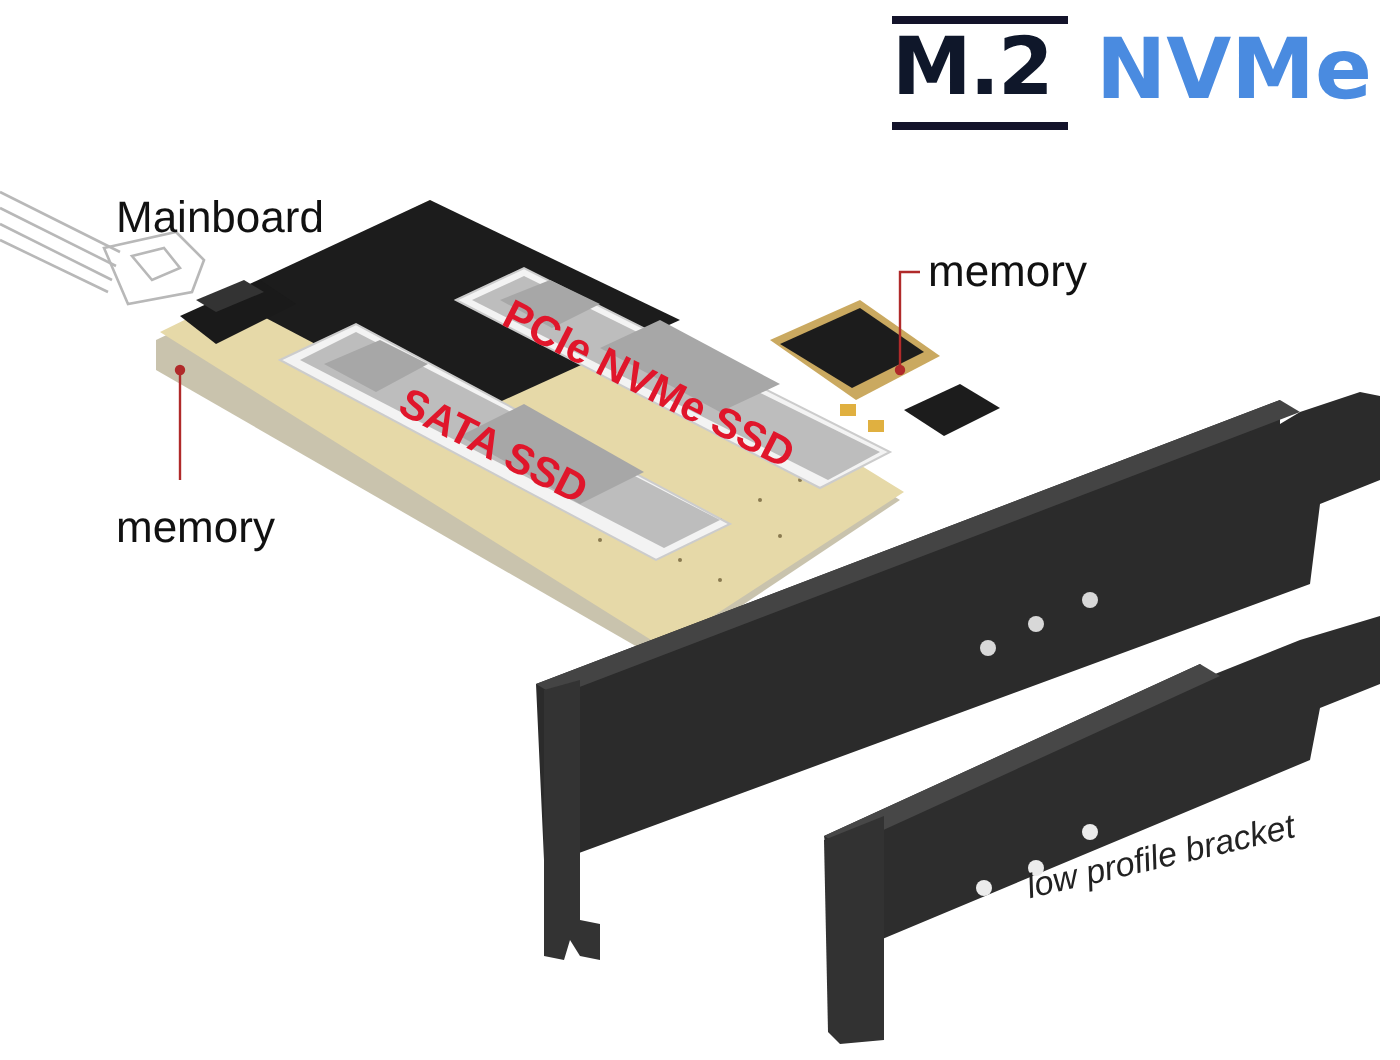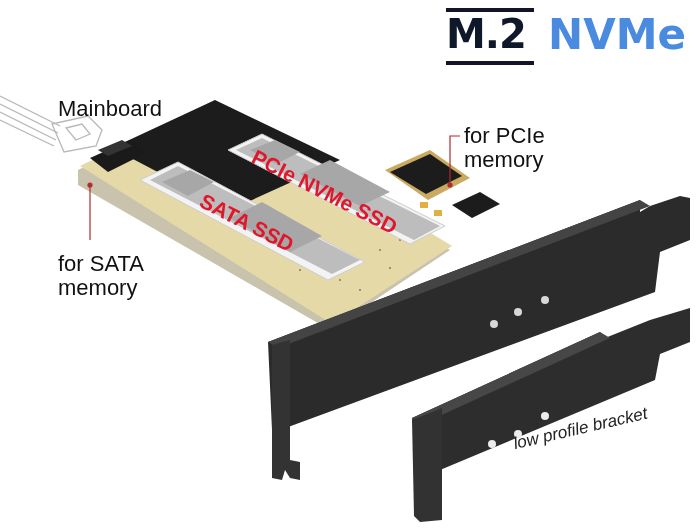--- a/index.html
+++ b/index.html
@@ -103,22 +103,20 @@
 </svg>
 
 <div class="abs logo-m2-bar-top"></div>
 <div class="abs logo-m2">M.2</div>
 <div class="abs logo-m2-bar-bot"></div>
 <div class="abs logo-nvme">NVMe</div>
 
 <div class="abs label lbl-mainboard">Mainboard</div>
 
 <div class="abs label lbl-sata">
-  <div>for SATA</div>
   <div>memory</div>
 </div>
 
 <div class="abs label lbl-pcie">
-  <div>for PCIe</div>
   <div>memory</div>
 </div>
 
 <div class="abs lbl-lowprofile">low profile bracket</div>
 
 </body></html>

